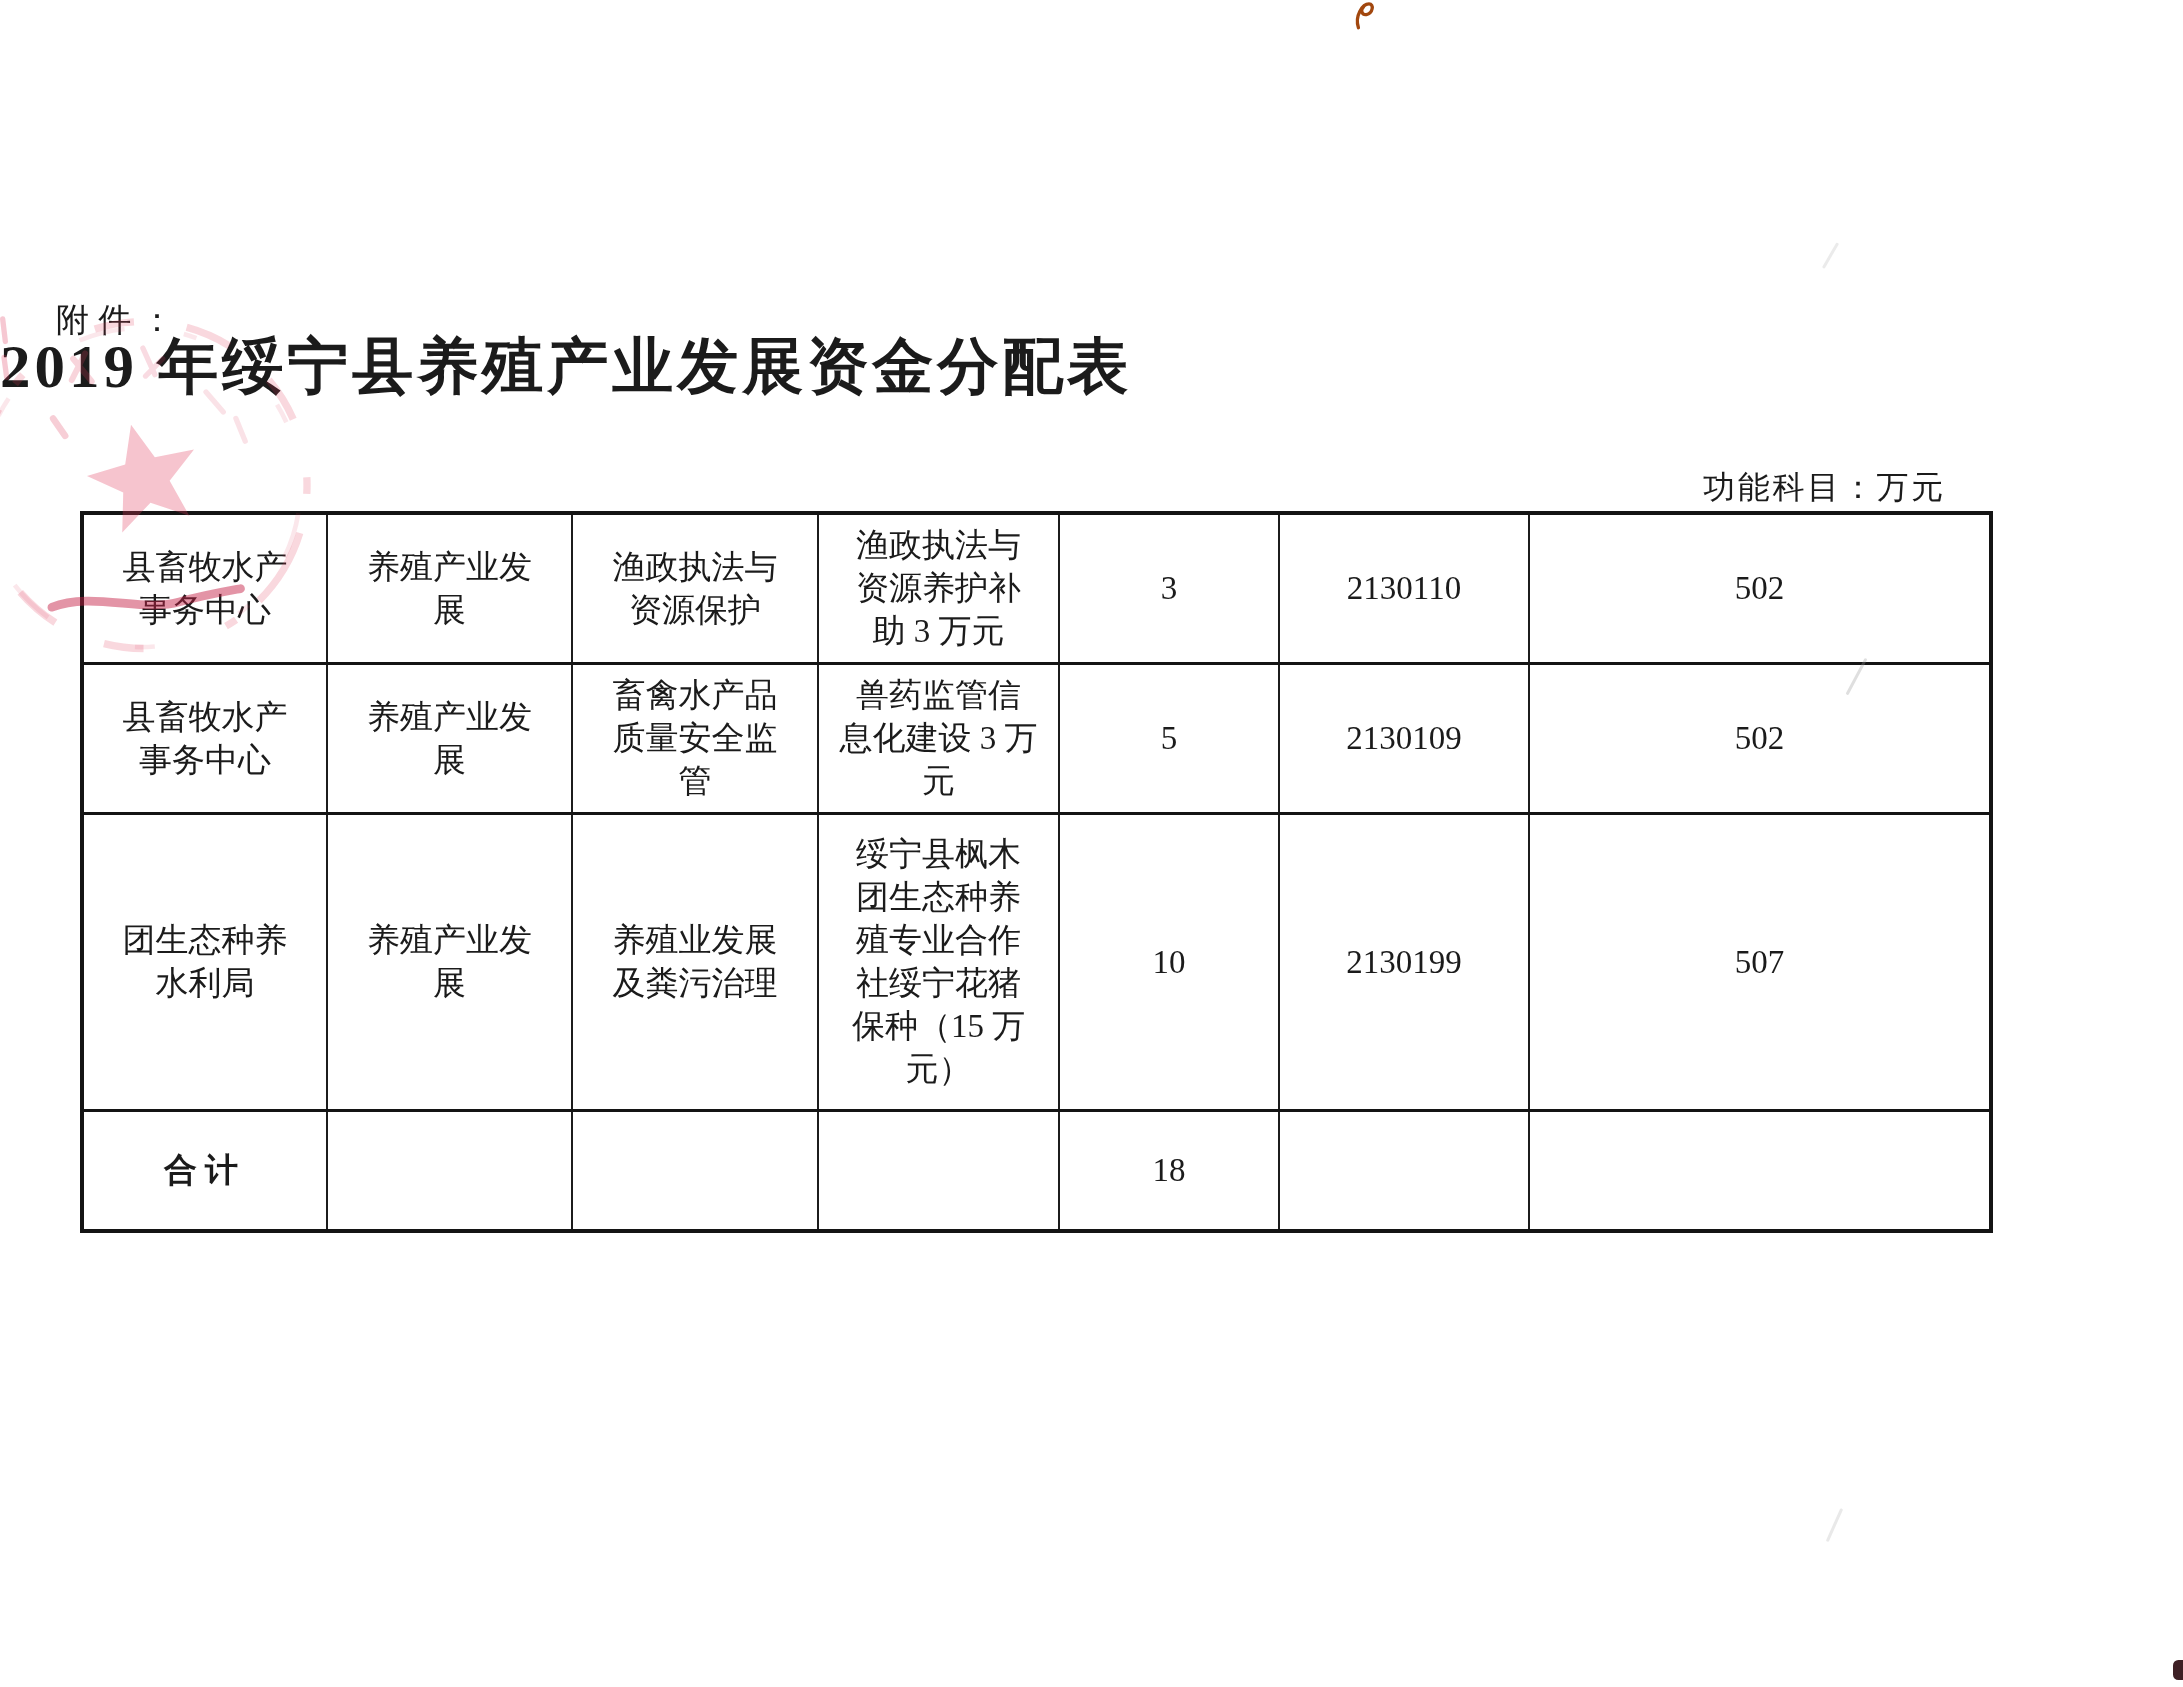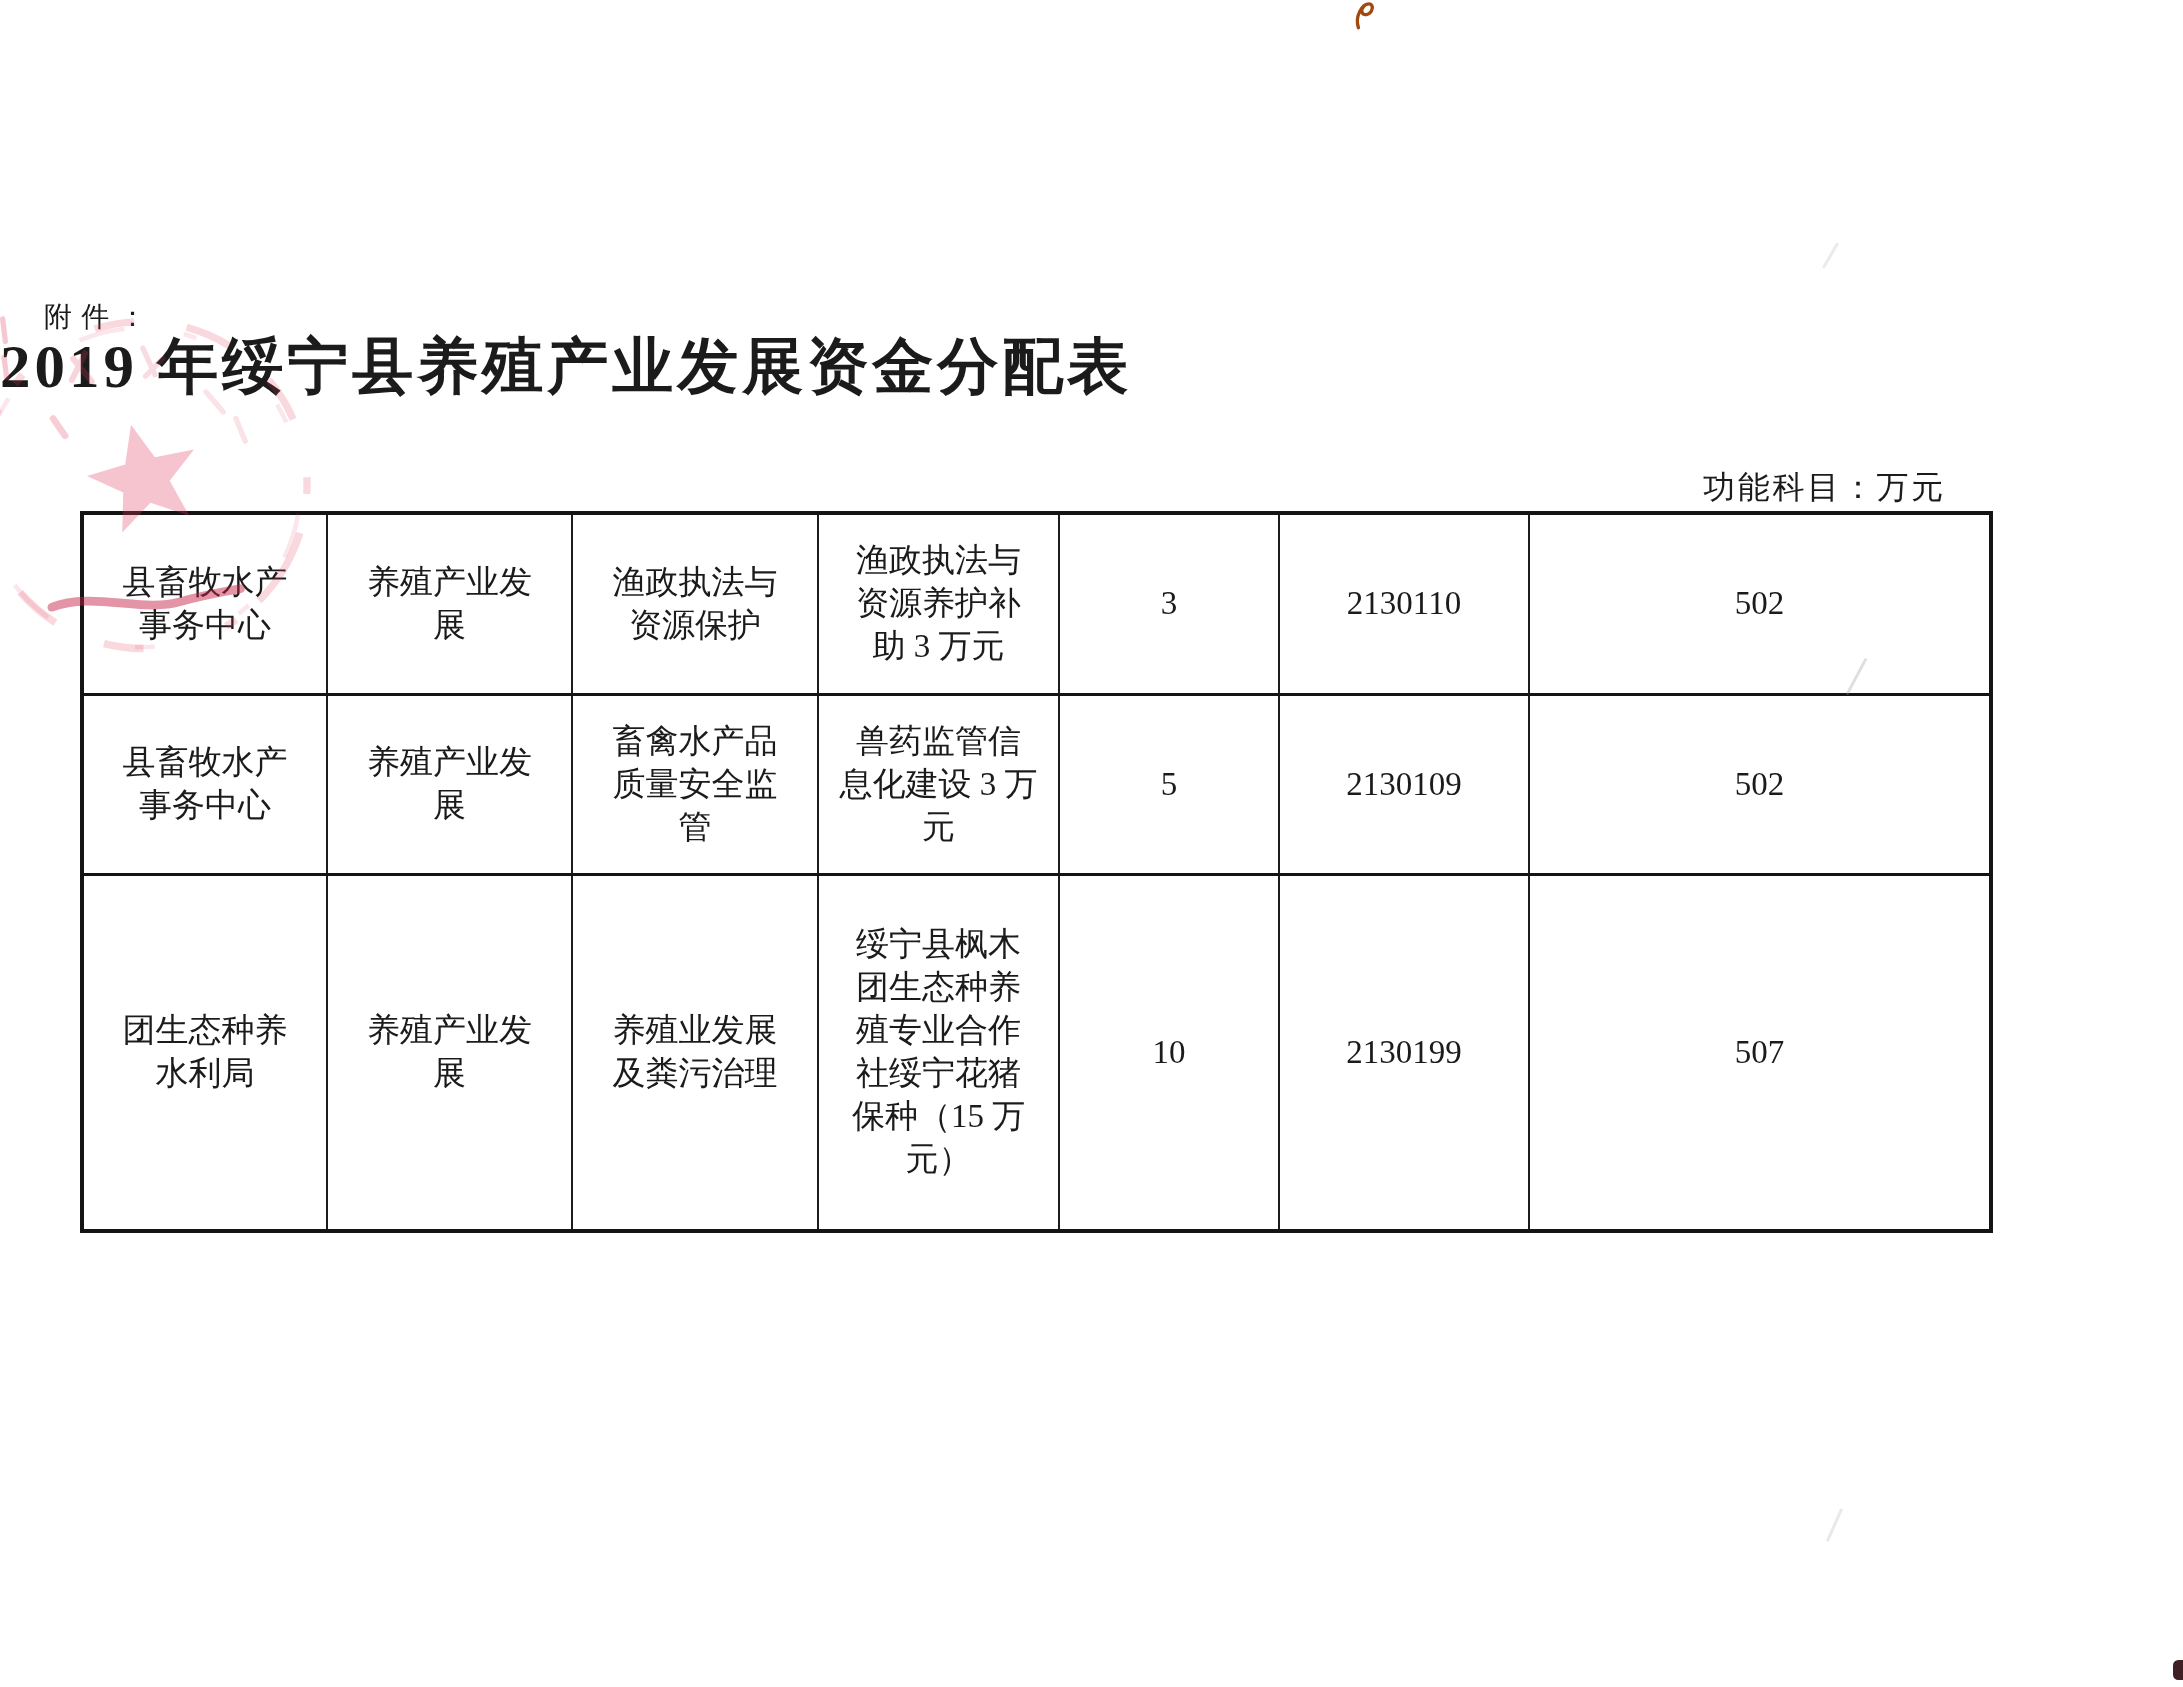--- a/index.html
+++ b/index.html
@@ -2,22 +2,22 @@
 <html style="font-size:10.6px"><head>
 <meta charset="utf-8">
 <style>
   html,body{margin:0;padding:0;}
   body{
     width:2183px;height:1687px;position:relative;overflow:hidden;
     background:#ffffff;color:#1b1b1b;
     font-family:"Liberation Serif","DejaVu Serif",serif;
   }
   .attachment{
-    position:absolute;left:44px;top:298px;
-    font-size:28px;letter-spacing:9.3px;font-family:Liberation Serif, serif;
+    position:absolute;left:56px;top:298px;
+    font-size:33px;letter-spacing:9.3px;font-family:Liberation Serif, serif;
   }
   .doc-title{
     position:absolute;left:0;top:326px;width:2129px;
     text-align:left;font-size:61px;font-weight:bold;letter-spacing:4px;
   }
   .unit-note{
     position:absolute;top:466px;right:237px;
     font-size:32px;letter-spacing:2.7px;
   }
   table.alloc{
@@ -114,20 +114,29 @@
       <td>绥宁县枫木
 团生态种养
 殖专业合作
 社绥宁花猪
 保种（15 万
 元）</td>
       <td>10</td>
       <td>2130199</td>
       <td>507</td>
     </tr>
+    <tr class="h-r4">
+      <td class="total-label">合计</td>
+      <td></td>
+      <td></td>
+      <td></td>
+      <td>18</td>
+      <td></td>
+      <td></td>
+    </tr>
   </tbody>
 </table>
 
 <svg class="seal" viewBox="0 0 560 620" xmlns="http://www.w3.org/2000/svg">
 
   <circle cx="256" cy="310" r="246" fill="none" stroke="#e03a5c" stroke-width="11" opacity="0.20" stroke-dasharray="70 90 25 60 120 45 18 130 60 80" transform="rotate(-40 256 310)"></circle>
   <circle cx="252" cy="314" r="240" fill="none" stroke="#e03a5c" stroke-width="7" opacity="0.12" stroke-dasharray="30 140 70 90 20 160" transform="rotate(85 252 314)"></circle>
 
   <path d="M118,494 C178,470 255,502 310,486 C345,476 380,470 402,466" fill="none" stroke="#c42045" stroke-width="13" stroke-linecap="round" opacity="0.48"></path>
 

